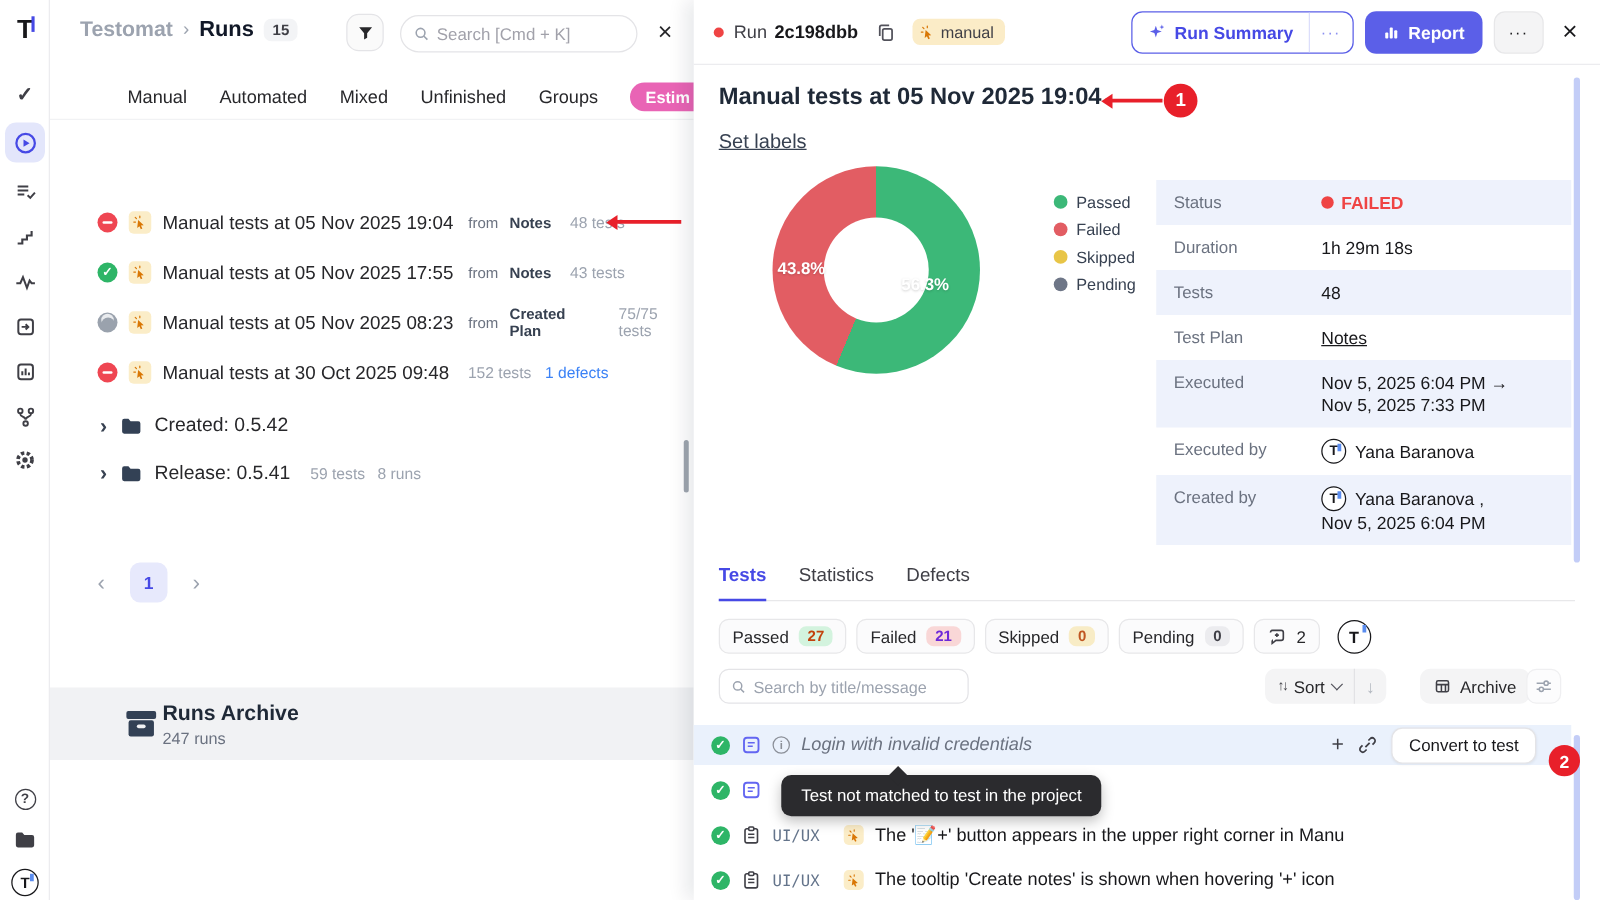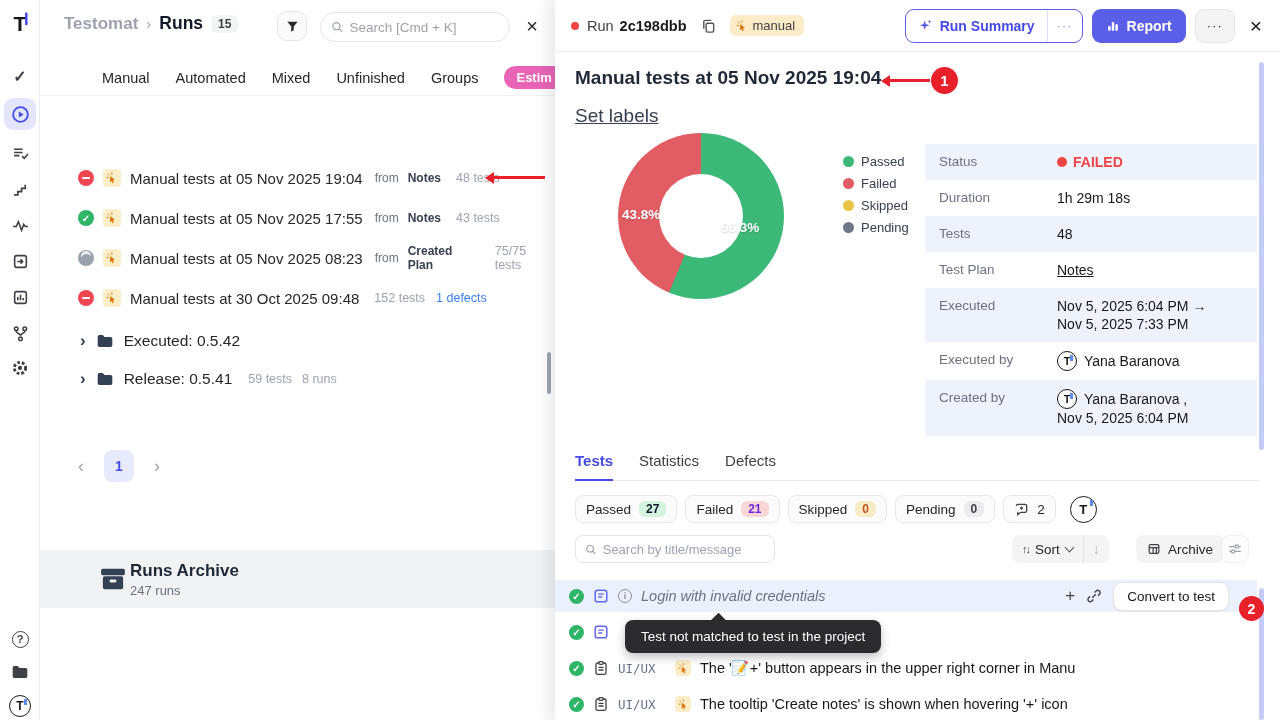--- a/index.html
+++ b/index.html
@@ -75,21 +75,21 @@
   .badge-manual { margin-left:14px; background:#fbecc7; border-radius:6px; padding:3px 9px 3px 6px; display:flex; align-items:center; gap:5px; font-size:13px; color:#3f3f46; font-weight:500; }
   .rp-actions { margin-left:auto; display:flex; align-items:center; gap:9px; }
   .btn-summary { display:flex; align-items:center; height:34px; border:1px solid #5b5fe8; border-radius:9px; background:#fff; overflow:hidden; }
   .btn-summary .seg1 { display:flex; align-items:center; gap:7px; padding:0 12px; color:#4649e5; font-size:14px; font-weight:600; height:100%; }
   .btn-summary .seg2 { border-left:1px solid #dcdefb; padding:0 9px; color:#8b8ff0; font-size:13px; letter-spacing:1px; height:100%; display:flex; align-items:center; }
   .btn-report { display:flex; align-items:center; gap:7px; height:34px; padding:0 14px; background:#5b5fe8; color:#fff; border-radius:9px; font-size:14px; font-weight:600; }
   .btn-more { height:34px; padding:0 11px; background:#f4f4f5; border:1px solid #e7e7e9; border-radius:9px; display:flex; align-items:center; font-size:13px; letter-spacing:1px; color:#18181b; }
   .rp-close { font-size:21px; color:#18181b; margin-left:6px; }
 
   .rp-title { position:absolute; left:20px; top:67px; font-size:19px; font-weight:700; color:#1f2937; }
-  .set-labels { position:absolute; left:20px; top:105px; font-size:19px; color:#374151; text-decoration:underline; }
+  .set-labels { position:absolute; left:20px; top:105px; font-size:16px; color:#374151; text-decoration:underline; }
 
   .donut { position:absolute; left:63px; top:133px; width:166px; height:166px; border-radius:50%; }
   .donut::after { content:""; position:absolute; left:41px; top:41px; width:84px; height:84px; border-radius:50%; background:#fff; }
   .donut-label { position:absolute; color:#fff; font-size:13.5px; font-weight:700; text-shadow:0 1px 2px rgba(0,0,0,.18); z-index:2; }
   .legend { position:absolute; left:288px; top:150px; }
   .leg-item { display:flex; align-items:center; gap:7px; height:22px; }
   .leg-dot { width:11px; height:11px; border-radius:50%; flex:none; }
   .leg-label { font-size:13px; color:#374151; }
 
   .info { position:absolute; left:370px; top:144px; width:332px; }
@@ -102,21 +102,21 @@
   .val-link { text-decoration:underline; }
   .userline { display:flex; align-items:center; gap:7px; }
 
   .rp-tabs { position:absolute; left:20px; top:452px; width:685px; border-bottom:1px solid #e8e8ea; display:flex; gap:26px; }
   .rp-tab { font-size:15px; color:#3f3f46; padding-bottom:10px; }
   .rp-tab.active { color:#4649e5; font-weight:600; border-bottom:2px solid #4649e5; margin-bottom:-1px; }
 
   .chips { position:absolute; left:20px; top:495px; display:flex; align-items:center; gap:8px; }
   .chip { display:flex; align-items:center; gap:8px; height:28px; padding:0 10px; border:1px solid #e7e7e9; background:#fbfbfc; border-radius:8px; font-size:13.5px; color:#27272a; }
   .cbadge { border-radius:6px; padding:1px 7px; font-size:12px; font-weight:600; }
-  .cb-green { background:#d3f3de; color:#0f172a; }
+  .cb-green { background:#d3f3de; color:#c2410c; }
   .cb-red { background:#f9d7d7; color:#6d28d9; }
   .cb-yellow { background:#f8ecc6; color:#c05621; }
   .cb-gray { background:#ececef; color:#3f3f46; }
 
   .findrow { position:absolute; left:0; top:535px; width:725px; height:28px; }
   .findbox { position:absolute; left:20px; top:0; width:200px; height:28px; border:1px solid #e4e4e7; border-radius:8px; display:flex; align-items:center; gap:6px; padding:0 9px; }
   .findbox input { border:none; outline:none; width:100%; font-size:13px; font-family:"Liberation Sans",sans-serif; color:#27272a; }
   .findbox input::placeholder { color:#9ca3af; }
   .sortgroup { position:absolute; left:457px; top:0; height:28px; display:flex; align-items:center; background:#f4f4f5; border-radius:8px; }
   .sort-main { display:flex; align-items:center; gap:6px; padding:0 10px; font-size:13.5px; color:#27272a; height:100%; border-right:1px solid #e2e2e5; }
@@ -322,21 +322,21 @@
     <span class="runtitle">Manual tests at 30 Oct 2025 09:48</span>
     <span class="runmeta">152 tests</span>
     <span class="rundef">1 defects</span>
   </div>
 
   <div class="relrow" style="top:326px;">
     <span class="relchev">›</span>
     <svg width="18" height="18" viewBox="0 0 16 16">
         <path d="M1.5 4.2A1.5 1.5 0 013 2.7h3l1.5 1.8H13a1.5 1.5 0 011.5 1.5v5.8A1.5 1.5 0 0113 13.3H3a1.5 1.5 0 01-1.5-1.5z" fill="#334155"></path>
       </svg>
-    <span class="reltitle">Executed: 0.5.42</span>
+    <span class="reltitle">Created: 0.5.42</span>
   </div>
   <div class="relrow" style="top:364px;">
     <span class="relchev">›</span>
     <svg width="18" height="18" viewBox="0 0 16 16">
         <path d="M1.5 4.2A1.5 1.5 0 013 2.7h3l1.5 1.8H13a1.5 1.5 0 011.5 1.5v5.8A1.5 1.5 0 0113 13.3H3a1.5 1.5 0 01-1.5-1.5z" fill="#334155"></path>
       </svg>
     <span class="reltitle">Release: 0.5.41</span>
     <span class="runmeta">59 tests</span>
     <span class="runmeta" style="margin-left:0;">8 runs</span>
   </div>

